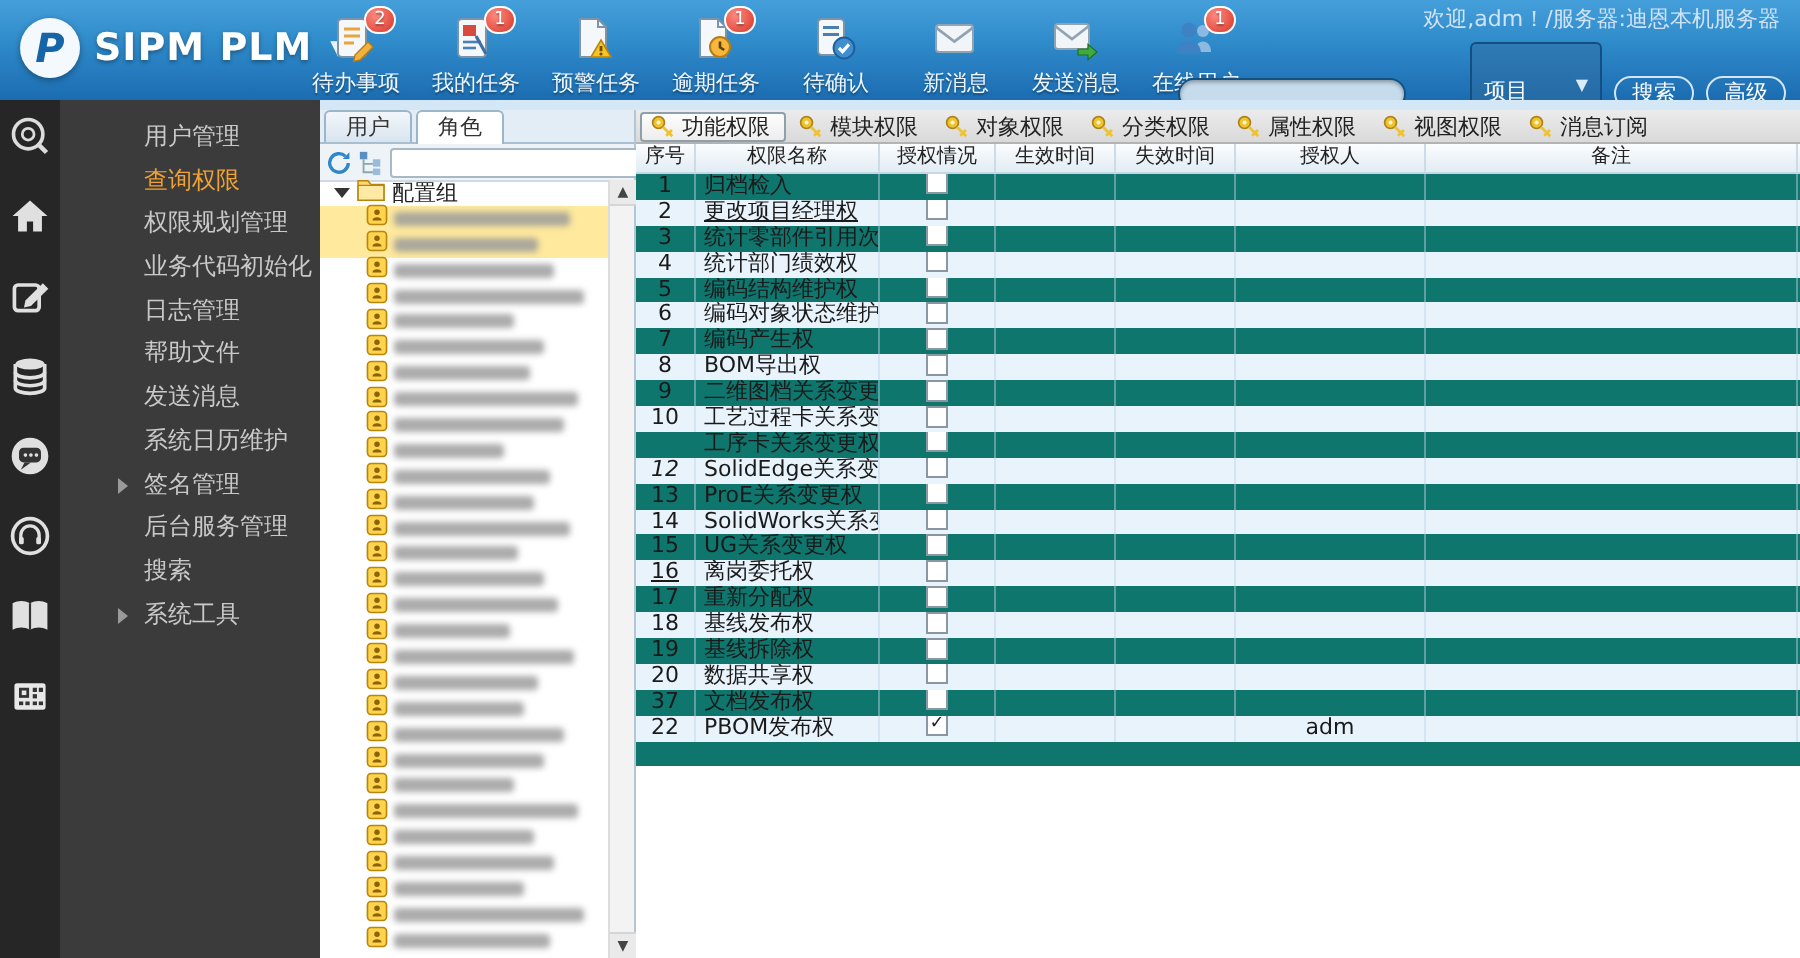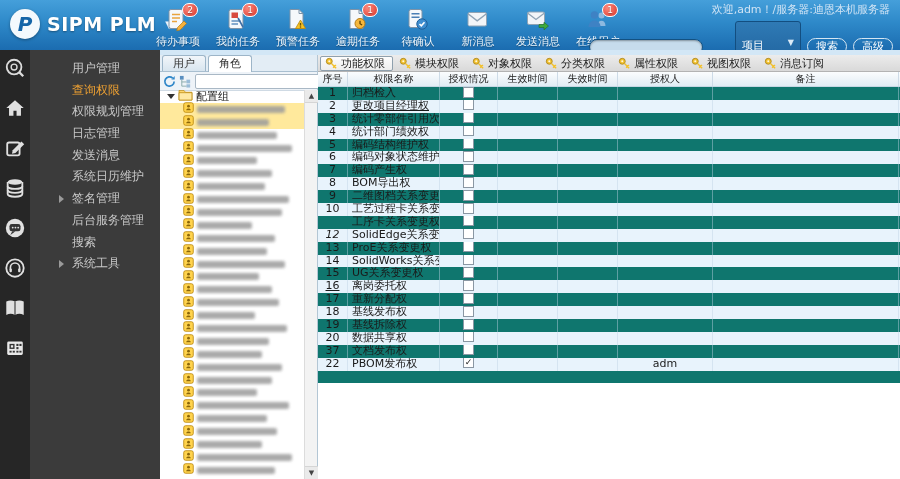--- a/index.html
+++ b/index.html
@@ -298,21 +298,23 @@
             <rect x="16.8" y="15" width="2.3" height="2" fill="#333"></rect>
           </svg>
         </span>
       </div>
     </div>
 
   <div class="menu">
       <div class="menu-item"><span>用户管理</span></div>
       <div class="menu-item active"><span>查询权限</span></div>
       <div class="menu-item"><span>权限规划管理</span></div>
+      <div class="menu-item"><span>业务代码初始化</span></div>
       <div class="menu-item"><span>日志管理</span></div>
+      <div class="menu-item"><span>帮助文件</span></div>
       <div class="menu-item"><span>发送消息</span></div>
       <div class="menu-item"><span>系统日历维护</span></div>
       <div class="menu-item"><span class="menu-arrow"></span><span>签名管理</span></div>
       <div class="menu-item"><span>后台服务管理</span></div>
       <div class="menu-item"><span>搜索</span></div>
       <div class="menu-item"><span class="menu-arrow"></span><span>系统工具</span></div>
     </div>
 
   <div class="topstrip"></div>
 

